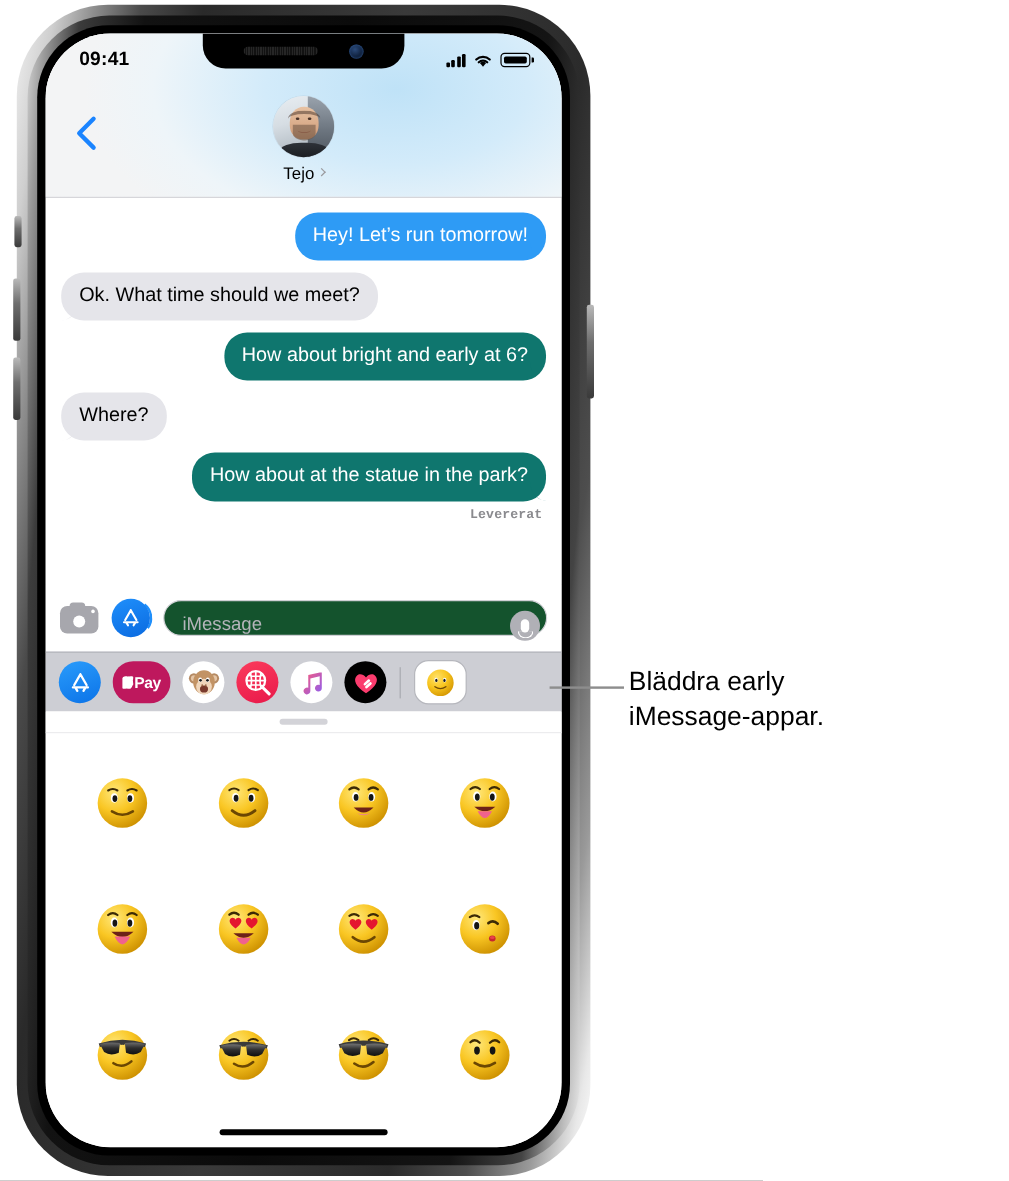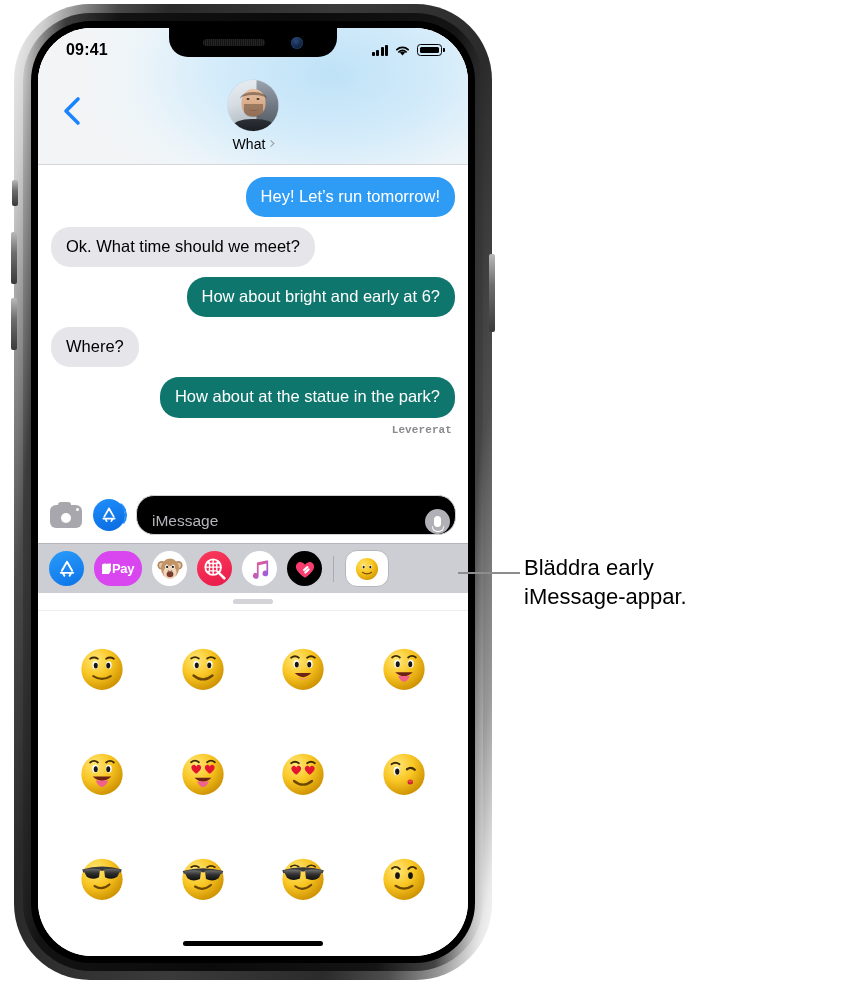--- a/index.html
+++ b/index.html
@@ -205,22 +205,22 @@
   #appstore-button { width:32px;height:32px; position:relative; cursor:pointer; flex:0 0 auto; }
   #appstore-button .disc {
     position:absolute; inset:0; border-radius:50%;
     background: linear-gradient(160deg,#1f8ffb,#0a6ae0); }
   #appstore-button .arc {
     position:absolute; right:-2px; top:1px; width:30px;height:30px;border-radius:50%;
     border:2px solid #1f8ffb; border-color: transparent #1f8ffb transparent transparent;
     transform: rotate(-8deg); }
   .appstore-glyph { position:absolute; inset:0; display:flex;align-items:center;justify-content:center; }
   #text-field {
-    flex:1 1 auto; height: 40px; border: 1.3px solid #d0d0d5; border-radius: 18px;
-    display:flex; align-items:center; padding: 12px 5px 0 15px; background:#000000; cursor:text;
+    flex:1 1 auto; height: 30px; border: 1.3px solid #d0d0d5; border-radius: 18px;
+    display:flex; align-items:center; padding: 12px 5px 0 15px; background:#14532d; cursor:text;
   }
   #imessage-placeholder { flex:1; font-size:15.5px; color:#b4b4ba; }
   #mic-button {
     width:25px;height:25px;border-radius:50%; background:#b0b0b6;
     display:flex;align-items:center;justify-content:center; cursor:pointer; flex:0 0 auto; }
   .mic-glyph { width:7px;height:11px;border-radius:4px;background:#fff; position:relative; }
   .mic-glyph::after { content:""; position:absolute; left:50%;transform:translateX(-50%);
     bottom:-5px; width:11px;height:5px;border:1.4px solid #fff;border-top:none;
     border-radius:0 0 7px 7px; }
 
@@ -229,21 +229,21 @@
     flex:0 0 auto; height: 50px;
     background:#cdced4;
     display:flex; align-items:center; gap: 10px;
     padding: 0 11px;
     border-top: 1px solid #b4b5bb;
   }
   .app-icon { width:35px;height:35px;border-radius:50%; position:relative;
     display:flex;align-items:center;justify-content:center; cursor:pointer; flex:0 0 auto;
     overflow:hidden; }
   .app-appstore { background: linear-gradient(160deg,#2a9cfb,#0b73e8); }
-  .app-pay { background:#d946ef; border-radius:17px; width:48px; }
+  .app-pay { background:#be185d; border-radius:17px; width:48px; }
   .app-pay .txt { color:#fff; font-size:13px; font-weight:bold; letter-spacing:-.3px; }
   .app-memoji { background:#fff; }
   .app-images { background: linear-gradient(160deg,#fb3b5c,#e8194a); }
   .app-music { background:#fff; }
   .app-digitaltouch { background:#000; }
   .drawer-divider { width:1px; height:26px; background:#a9aab0; flex:0 0 auto; margin: 0 1px; }
   #emoji-app-selected {
     width:44px;height:37px;border-radius:12px;background:#fff;
     border:1.4px solid #b6b7bd;
     display:flex;align-items:center;justify-content:center; cursor:pointer; flex:0 0 auto;
@@ -335,21 +335,21 @@
             <div class="bg-right"></div>
             <div class="body"></div>
             <div class="head"></div>
             <div class="hairside"></div>
             <div class="beard"></div>
             <div class="eyeL"></div>
             <div class="eyeR"></div>
             <div class="smile"></div>
           </div>
           <div id="contact-name-row">
-            <span id="contact-name">What</span>
+            <span id="contact-name">Tejo</span>
             <span class="chev-sm"></span>
           </div>
         </div>
       </div>
     </div>
 
     <div id="conversation">
 
       <div class="msg-row out">
         <div class="bubble out light">Hey! Let’s run tomorrow!</div>

